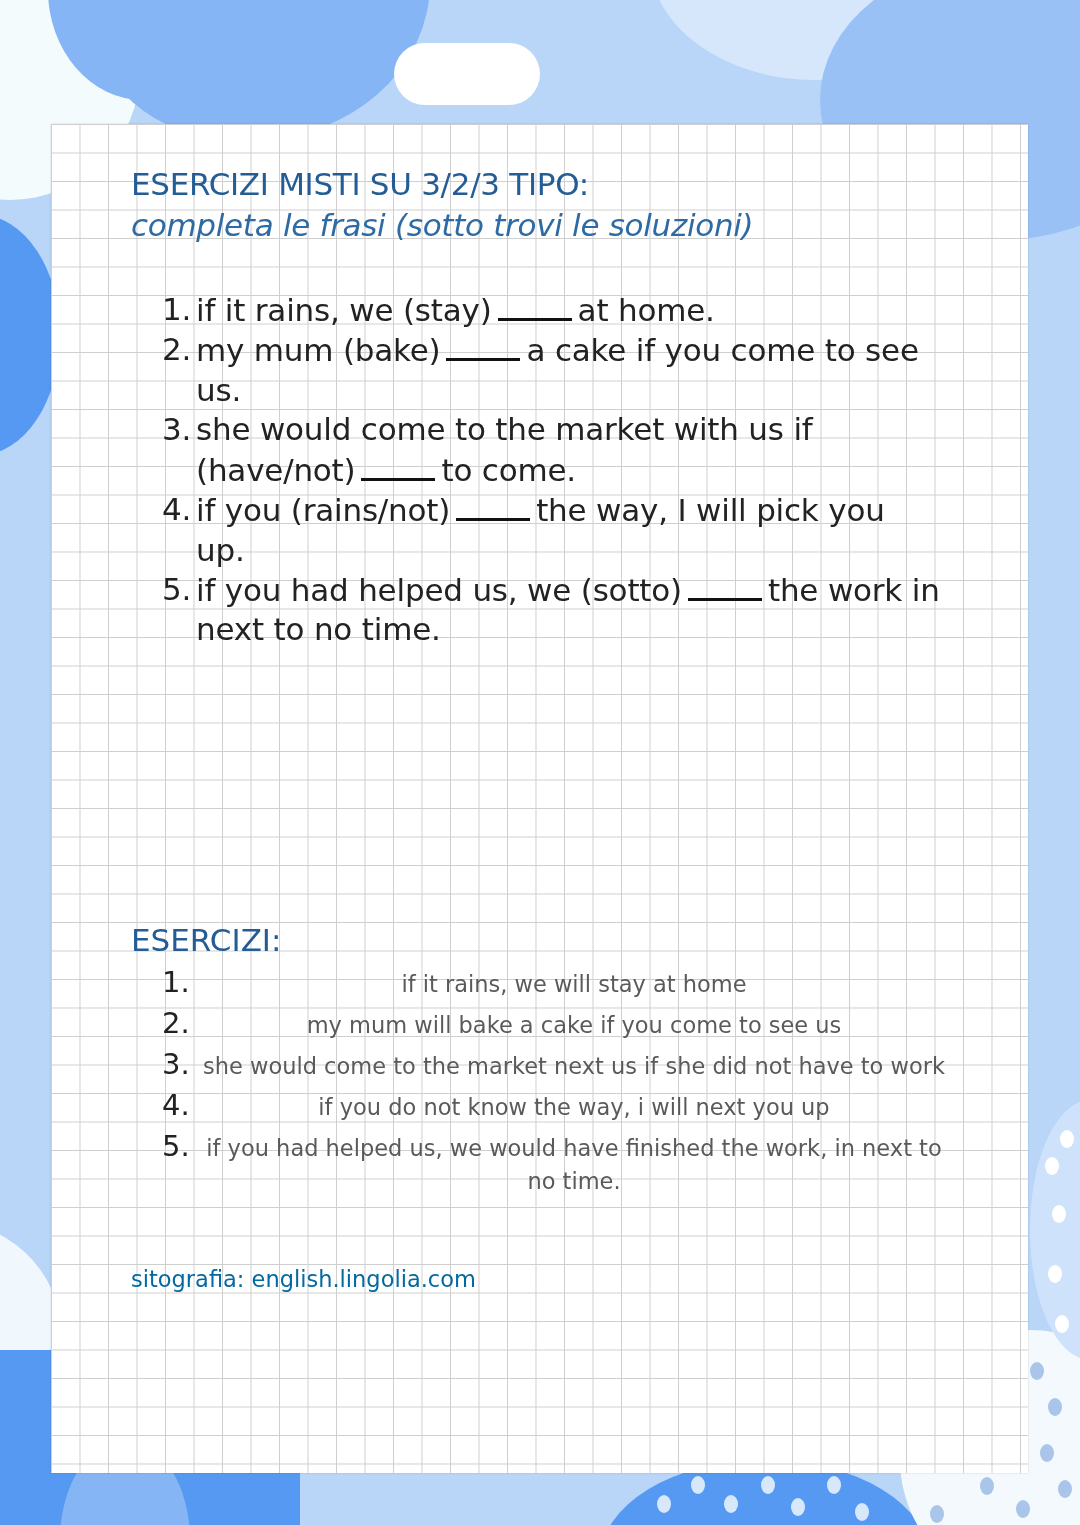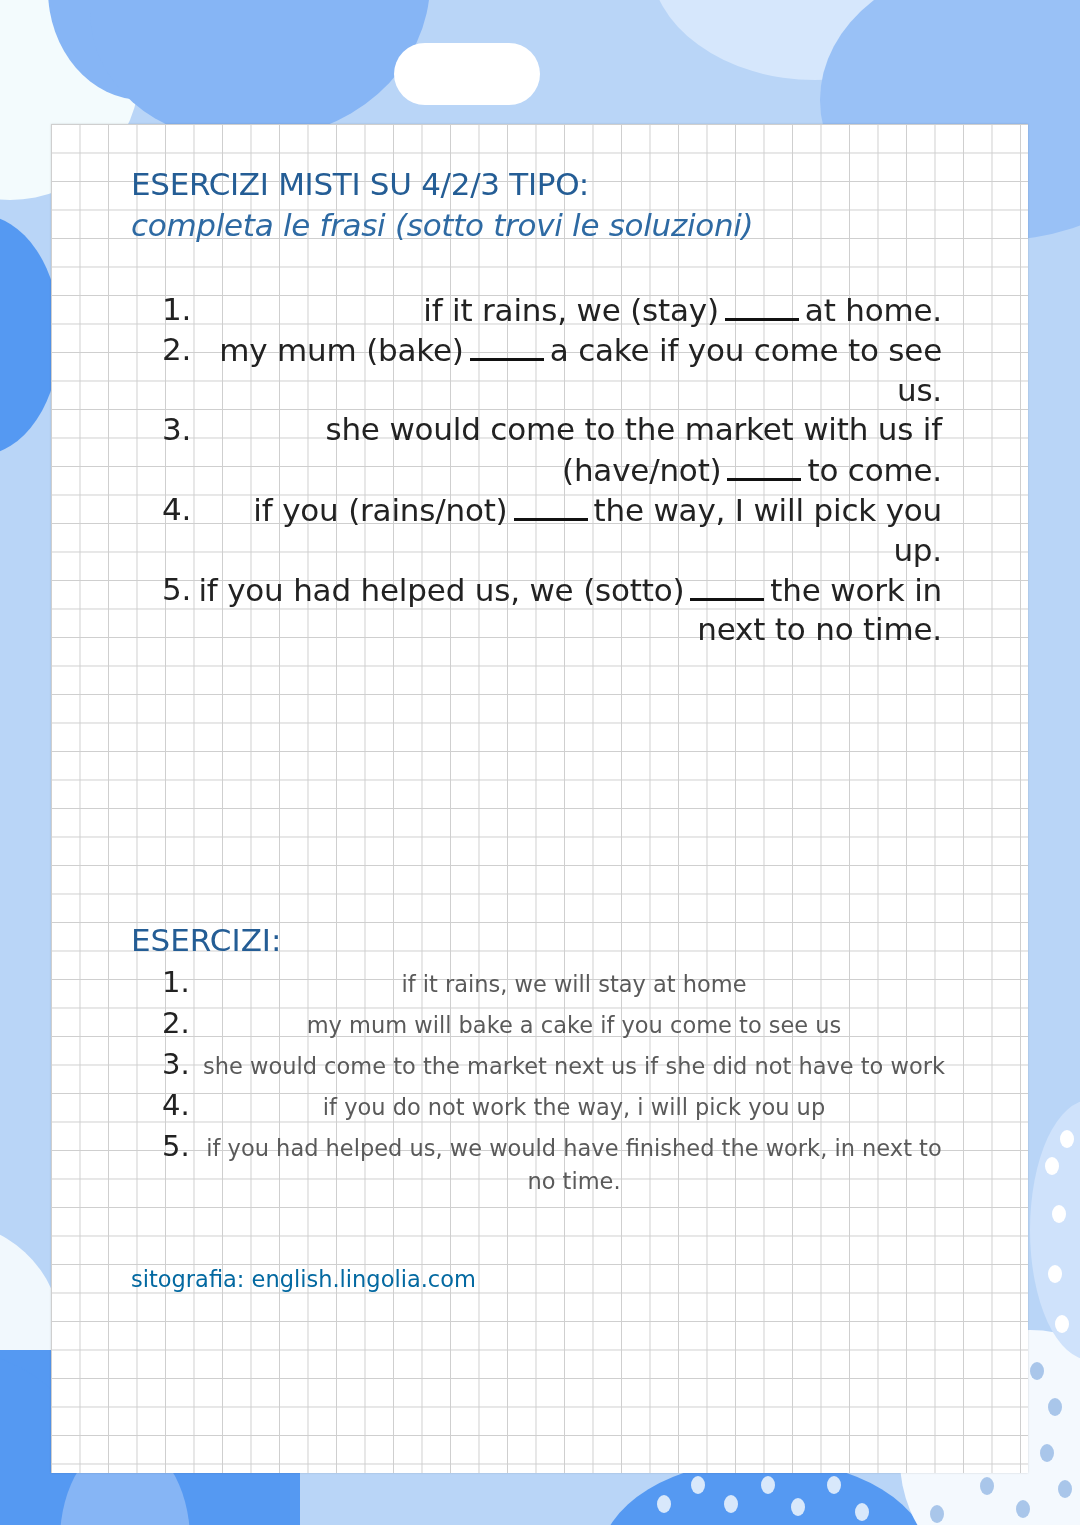--- a/index.html
+++ b/index.html
@@ -25,21 +25,21 @@
     position: absolute; left: 131px; top: 166px;
     font-size: 31px; color: #245d95; letter-spacing: -0.3px;
   }
   .subtitle {
     position: absolute; left: 131px; top: 207px;
     font-size: 31px; color: #2e6aa3; font-style: italic; letter-spacing: -0.3px;
   }
   .ex-list { position: absolute; left: 162px; top: 290px; width: 780px; }
   .ex-item { display: flex; font-size: 31px; line-height: 39.5px; color: #222; letter-spacing: -0.2px; }
   .ex-num { width: 34px; flex: none; }
-  .ex-text { flex: 1; text-align: right; }
+  .ex-text { flex: 1; }
   .blank {
     display: inline-block; width: 74px; border-bottom: 3px solid #111;
     margin: 0 6px; vertical-align: baseline; height: 0.9em;
   }
   .sol-title {
     position: absolute; left: 131px; top: 922px;
     font-size: 31px; color: #245d95;
   }
   .sol-list { position: absolute; left: 162px; top: 966px; width: 790px; }
   .sol-item { display: flex; color: #5a5a5a; font-size: 22.5px; line-height: 33px; }
@@ -99,21 +99,21 @@
 
   <div class="dot" style="left:1060px; top:1130px; background:#ffffff;"></div>
   <div class="dot" style="left:1045px; top:1157px; background:#ffffff;"></div>
   <div class="dot" style="left:1052px; top:1205px; background:#ffffff;"></div>
   <div class="dot" style="left:1048px; top:1265px; background:#ffffff;"></div>
   <div class="dot" style="left:1055px; top:1315px; background:#ffffff;"></div>
 </div>
 
 <div class="paper"></div>
 
-<div class="title">ESERCIZI MISTI SU 4/2/3 TIPO:</div>
+<div class="title">ESERCIZI MISTI SU 3/2/3 TIPO:</div>
 <div class="subtitle">completa le frasi (sotto trovi le soluzioni)</div>
 
 <div class="ex-list">
   <div class="ex-item">
     <span class="ex-num">1.</span>
     <span class="ex-text"><span>if it rains, we (stay)</span><span class="blank"></span><span>at home.</span></span>
   </div>
   <div class="ex-item">
     <span class="ex-num">2.</span>
     <span class="ex-text"><span>my mum (bake)</span><span class="blank"></span><span>a cake if you come to see us.</span></span>
@@ -142,21 +142,21 @@
   <div class="sol-item">
     <span class="sol-num">2.</span>
     <span class="sol-text">my mum will bake a cake if you come to see us</span>
   </div>
   <div class="sol-item">
     <span class="sol-num">3.</span>
     <span class="sol-text">she would come to the market next us if she did not have to work</span>
   </div>
   <div class="sol-item">
     <span class="sol-num">4.</span>
-    <span class="sol-text">if you do not work the way, i will pick you up</span>
+    <span class="sol-text">if you do not know the way, i will next you up</span>
   </div>
   <div class="sol-item">
     <span class="sol-num">5.</span>
     <span class="sol-text">if you had helped us, we would have finished the work, in next to no time.</span>
   </div>
 </div>
 
 <div class="source">sitografia: english.lingolia.com</div>
 
 </body></html>

